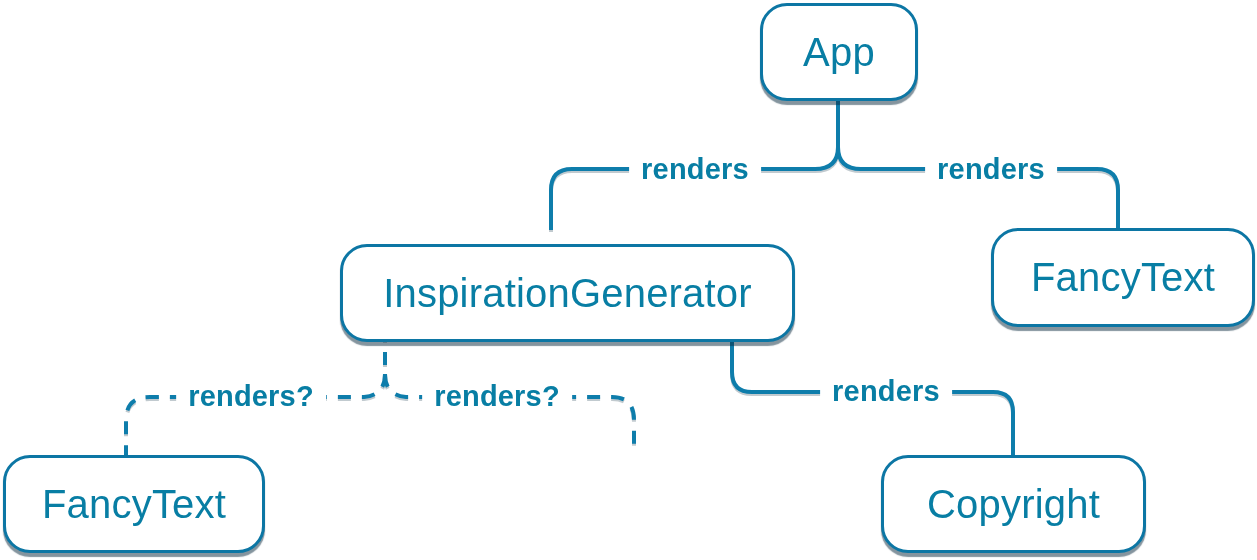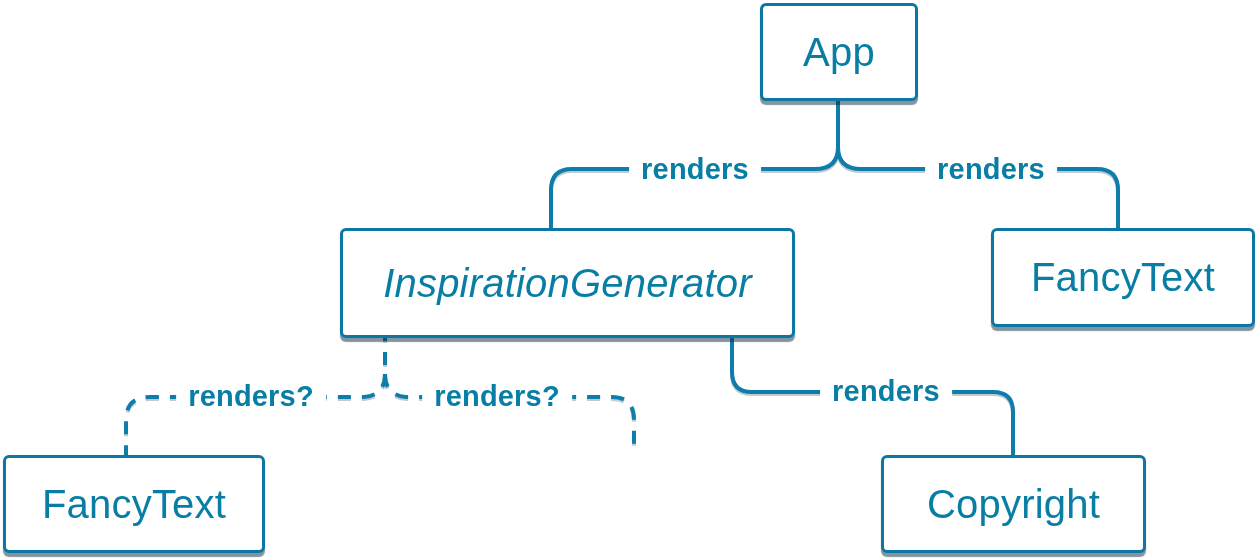--- a/index.html
+++ b/index.html
@@ -37,21 +37,21 @@
     stroke-width: 4;
     stroke-linejoin: round;
   }
   svg.edges path.dashed {
     stroke-dasharray: 13 11;
   }
   .node {
     position: absolute;
     background: var(--node-background);
     border: 3.5px solid var(--node-border);
-    border-radius: 6px;
+    border-radius: 27px;
     box-shadow: 0 3.5px 1px var(--shadow);
     display: flex;
     align-items: center;
     justify-content: center;
   }
   .node span {
     color: var(--accent);
     font-size: 40px;
     font-weight: 500;
     letter-spacing: 0.2px;
@@ -63,21 +63,21 @@
     background: var(--page-background);
     color: var(--accent);
     font-size: 29px;
     font-weight: 700;
     padding: 2px 12px;
     white-space: nowrap;
     letter-spacing: 0.2px;
   }
   
   .node-app        { left: 760px; top: 3px;   width: 158px; height: 98px; }
-  .node-ig         { left: 340px; top: 228px; width: 455px; height: 110px; font-style: italic; }
+  .node-ig         { left: 340px; top: 244px; width: 455px; height: 98px; }
   .node-ft-top     { left: 991px; top: 228px; width: 264px; height: 99px; }
   .node-ft-bottom  { left: 3px;   top: 455px; width: 262px; height: 98px; }
   .node-color      { left: 542px; top: 453px; width: 178px; height: 99px; }
   .node-copyright  { left: 881px; top: 455px; width: 265px; height: 98px; justify-content: center; }
   
   .label-app-ig        { left: 695px; top: 169px; }
   .label-app-ft        { left: 991px; top: 169px; }
   .label-ig-copyright  { left: 886px; top: 391px; }
   .label-ig-ft         { left: 251px; top: 396px; }
   .label-ig-color      { left: 497px; top: 396px; }

